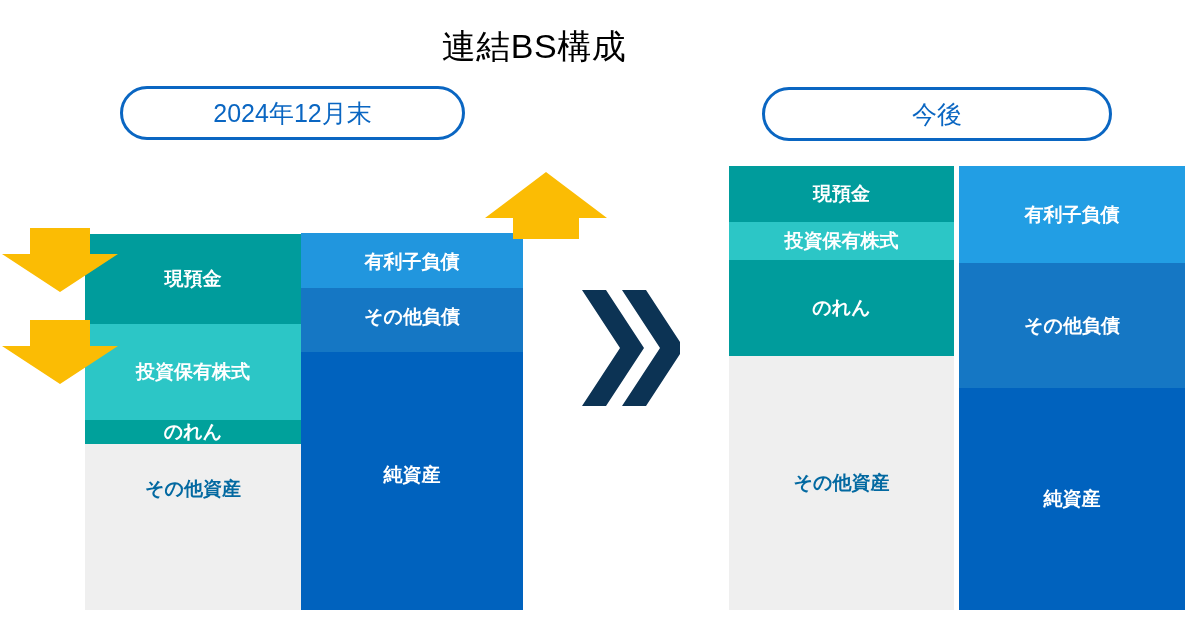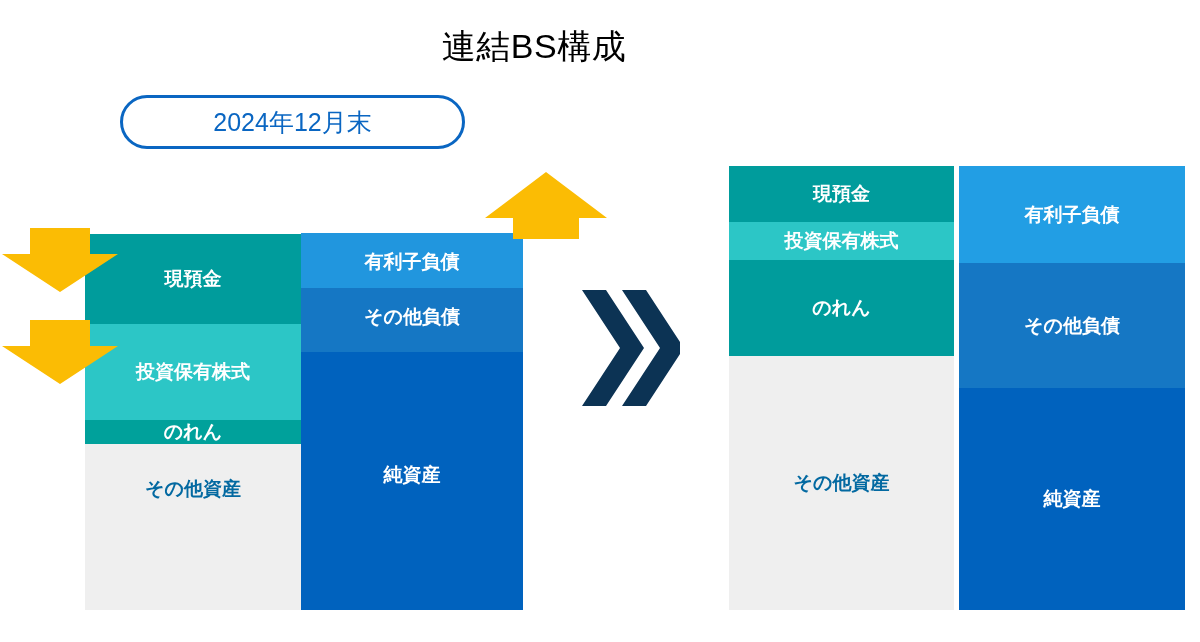--- a/index.html
+++ b/index.html
@@ -39,21 +39,21 @@
     border: 3px solid #0A66C2;
     border-radius: 999px;
     background: #ffffff;
     color: #0A66C2;
     font-size: 25px;
     display: flex;
     align-items: center;
     justify-content: center;
     white-space: nowrap;
   }
-  #pill-left  { left: 120px; top: 95px; width: 345px; height: 54px; }
+  #pill-left  { left: 120px; top: 86px; width: 345px; height: 54px; }
   #pill-right { left: 762px; top: 87px; width: 350px; height: 54px; }
 
   
   .bs-block {
     position: absolute;
     box-sizing: border-box;
     display: flex;
     align-items: center;
     justify-content: center;
     font-size: 19px;
@@ -84,20 +84,21 @@
   svg { display: block; }
 </style>
 </head>
 <body>
 
 <div id="stage">
 
   <div class="title">連結BS構成</div>
 
   <div class="pill" id="pill-left">2024年12月末</div>
+  <div class="pill" id="pill-right">今後</div>
 
   <div class="bs-block" style="left:85px; top:234px; width:216px; height:90px; background:#009C9C;">現預金</div>
 
   <div class="bs-block" style="left:85px; top:324px; width:216px; height:96px; background:#2CC6C6;">投資保有株式</div>
 
   <div class="bs-block" style="left:85px; top:420px; width:216px; height:24px; background:#00A19B; font-size:19px;">のれん</div>
 
   <div class="bs-block gray label-upper" style="left:85px; top:444px; width:216px; height:166px; background:#EFEFEF;">その他資産</div>
 
   <div class="bs-block label-top" style="left:301px; top:233px; width:222px; height:55px; background:#2196DE;">有利子負債</div>

